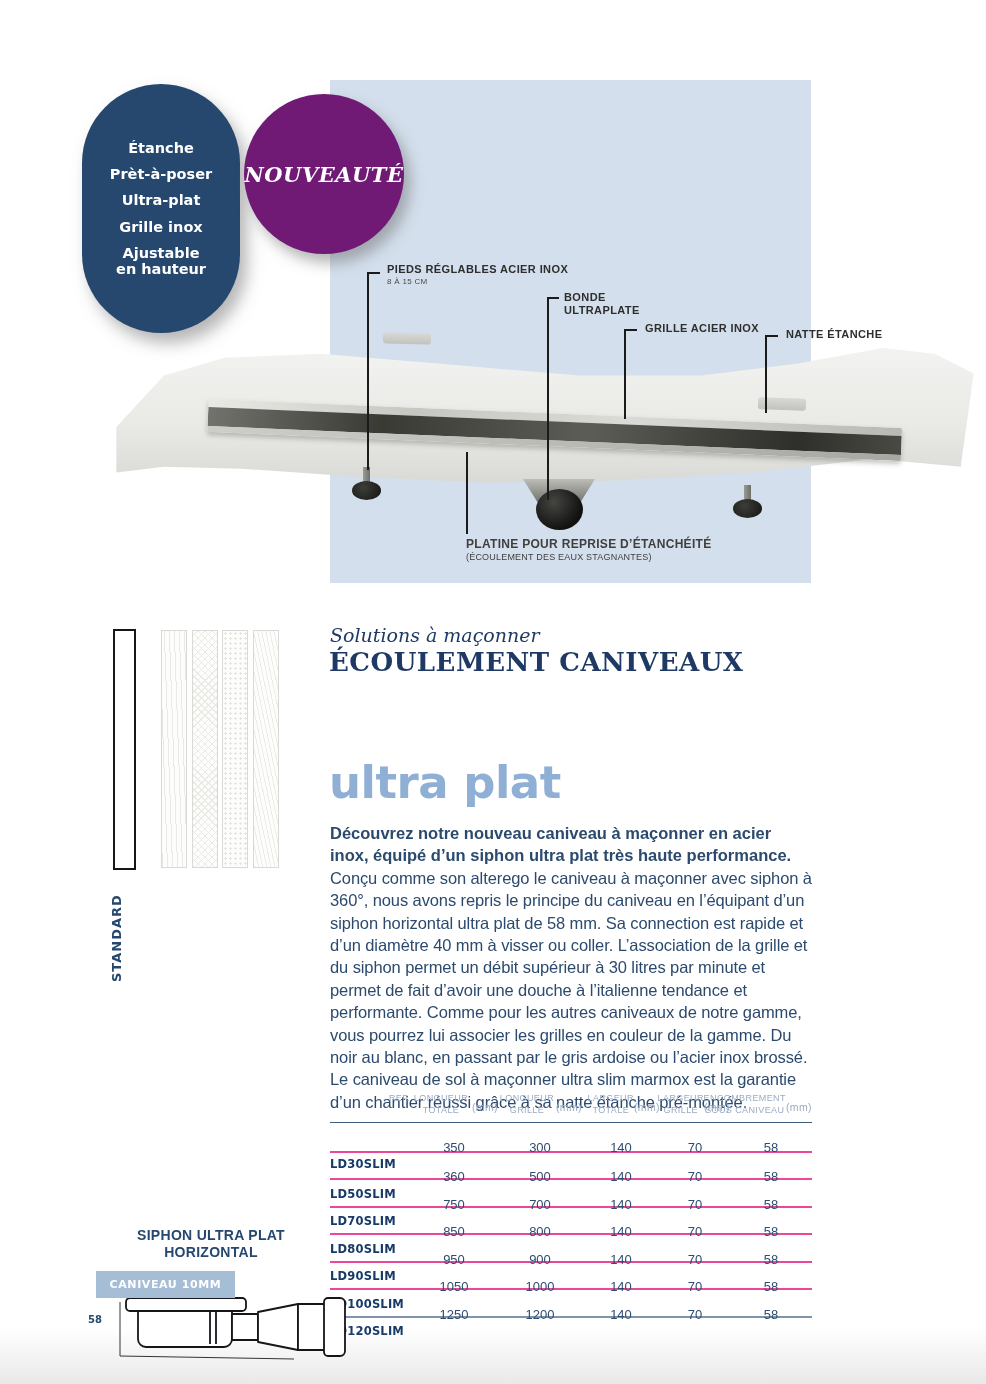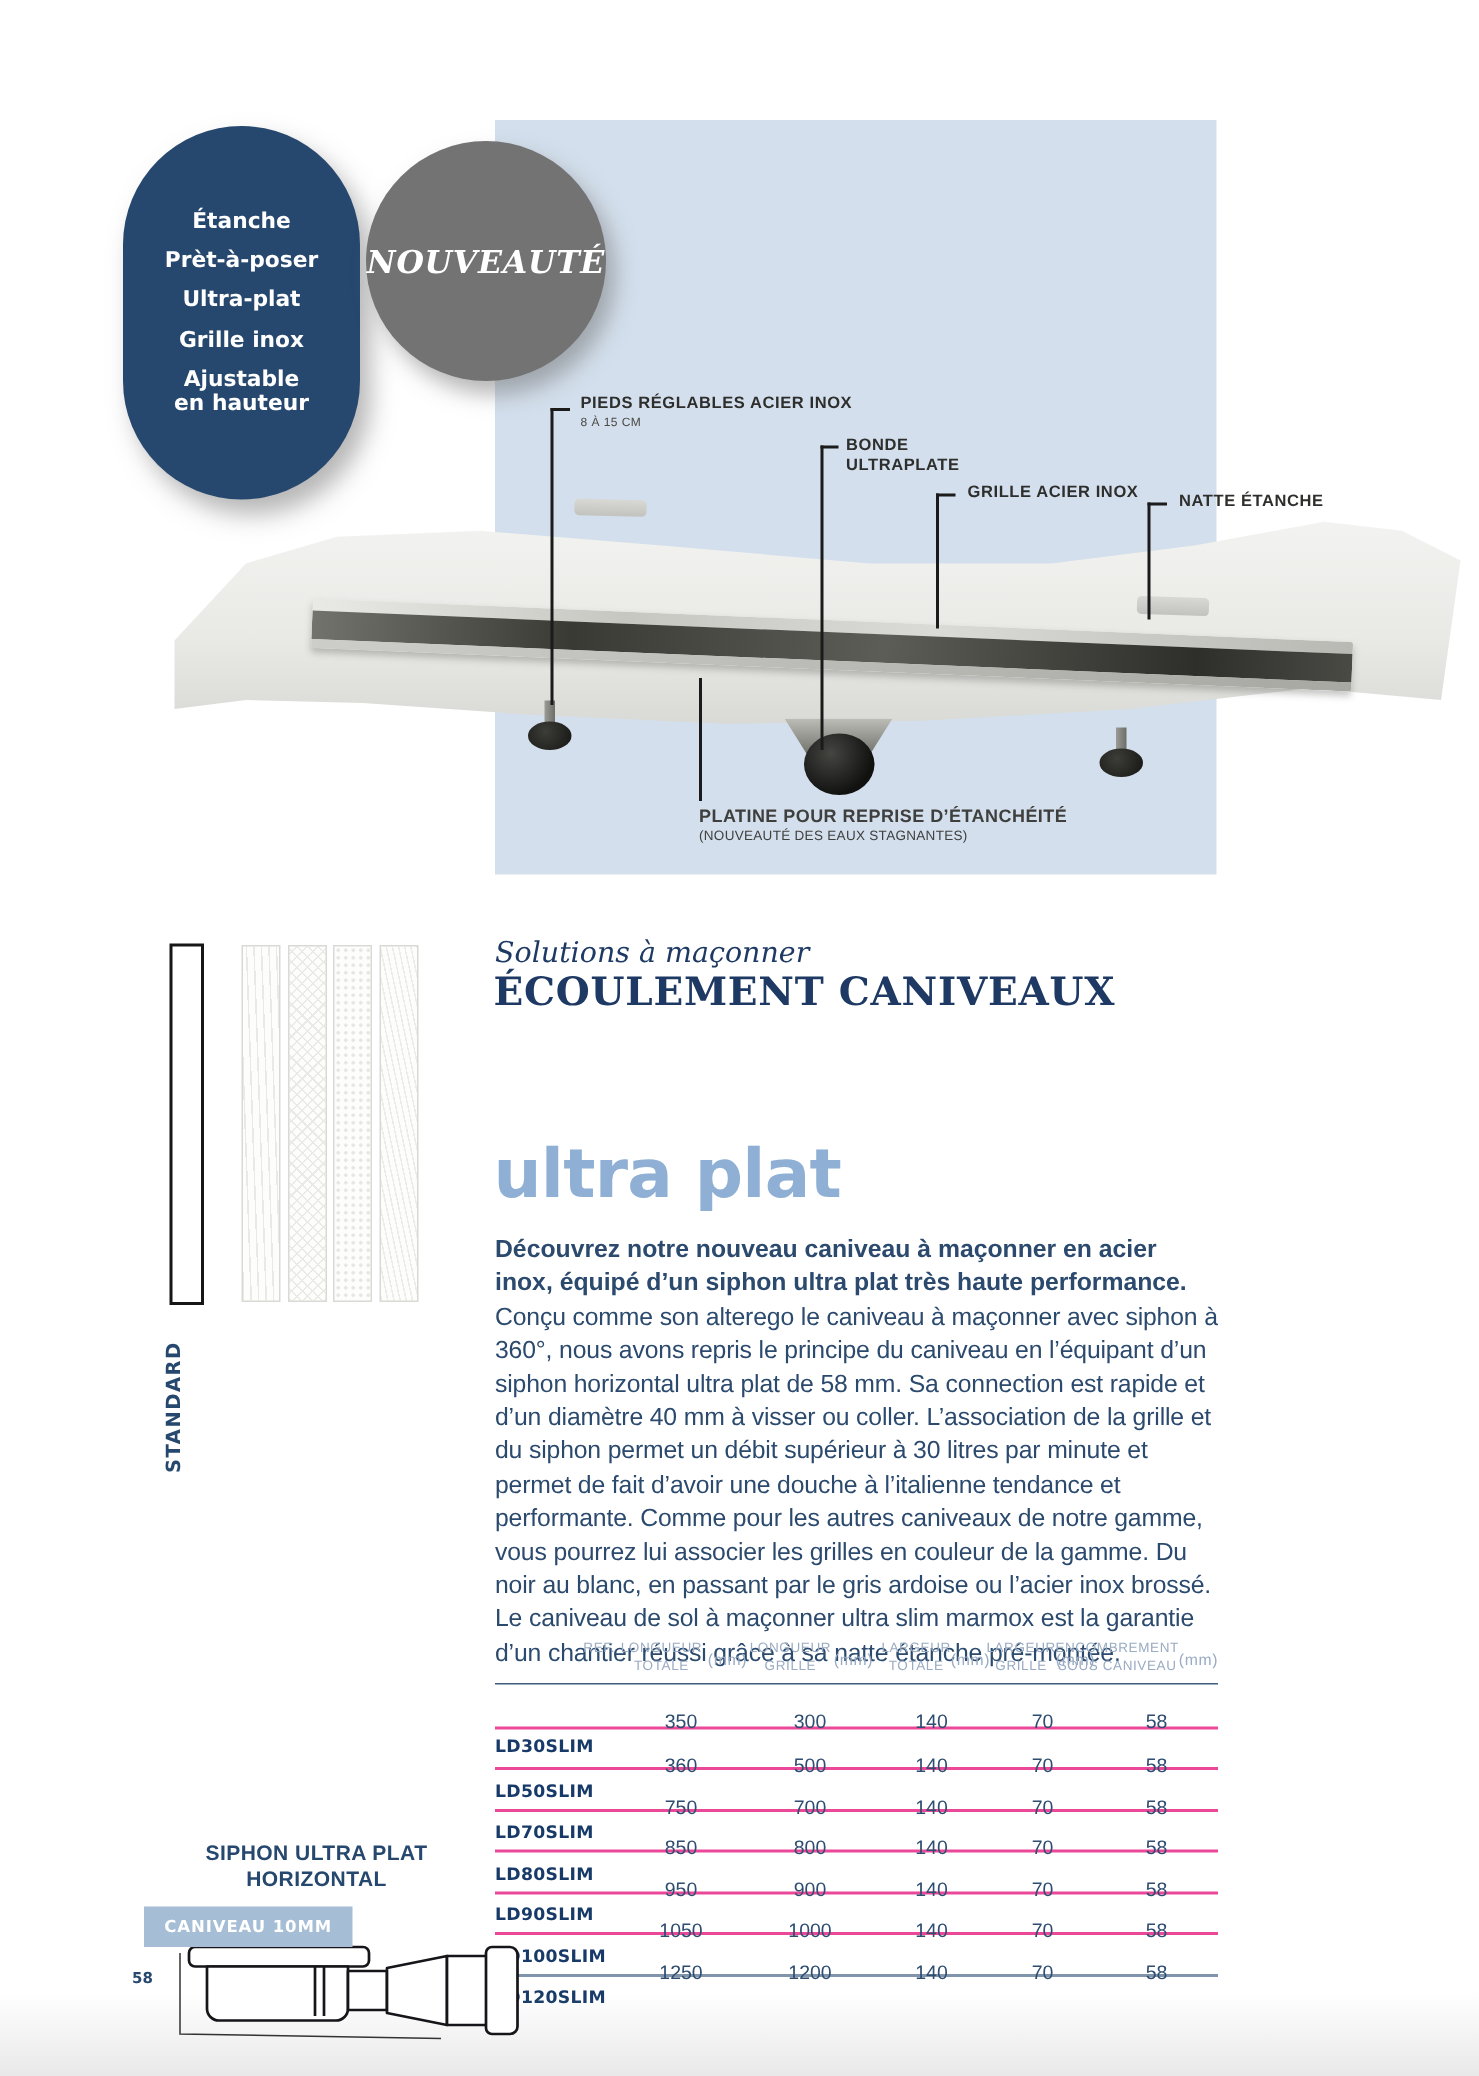--- a/index.html
+++ b/index.html
@@ -19,21 +19,21 @@
   .blue-rect { left:330px; top:80px; width:481px; height:503px; background:#d3dfec; }
   .pill {
     left:82px; top:84px; width:158px; height:249px; border-radius:80px;
     background:#27486e; box-shadow:7px 10px 16px rgba(110,110,110,.5);
     display:flex; flex-direction:column; justify-content:center; align-items:center; gap:10px;
     color:#fff; font-family:"DejaVu Sans", sans-serif; font-weight:bold;
     font-size:14.5px; line-height:1.12; text-align:center; z-index:3;
   }
   .nouveaute {
     left:244px; top:94px; width:160px; height:160px; border-radius:50%;
-    background:#737373; box-shadow:6px 9px 14px rgba(110,110,110,.5);
+    background:#701a75; box-shadow:6px 9px 14px rgba(110,110,110,.5);
     display:flex; align-items:center; justify-content:center; z-index:4;
     color:#fff; font-family:"DejaVu Serif","Liberation Serif",serif;
     font-style:italic; font-weight:bold; font-size:21px; letter-spacing:.5px;
   }
 
   
   .membrane {
     left:112px; top:336px; width:866px; height:198px; z-index:1;
     background:linear-gradient(180deg,#f4f4f2 0%,#e9e9e6 45%,#d7d7d3 78%,#cbcbc7 100%);
     clip-path:polygon(0.5% 46%, 6% 20%, 13% 11%, 24% 9%, 38% 14%, 54% 20%, 68% 20%,
@@ -178,21 +178,21 @@
 ULTRAPLATE</div>
   </div>
   <div class="abs photo-label" style="left:645px; top:322px;">
     <div class="pre">GRILLE ACIER INOX</div>
   </div>
   <div class="abs photo-label" style="left:786px; top:328px;">
     <div class="pre">NATTE ÉTANCHE</div>
   </div>
   <div class="abs platine-label" style="left:466px; top:537px;">
     <div class="pre">PLATINE POUR REPRISE D’ÉTANCHÉITÉ</div>
-    <div class="sub">(NOUVEAUTÉ DES EAUX STAGNANTES)</div>
+    <div class="sub">(ÉCOULEMENT DES EAUX STAGNANTES)</div>
   </div>
 
   <div class="abs strip-standard"></div>
   <div class="abs strip pat1" style="left:161px;"></div>
   <div class="abs strip pat2" style="left:192px;"></div>
   <div class="abs strip pat3" style="left:222px;"></div>
   <div class="abs strip pat4" style="left:253px;"></div>
   <div class="abs standard-label">STANDARD</div>
 
   <div class="abs eyebrow">Solutions à maçonner</div>

